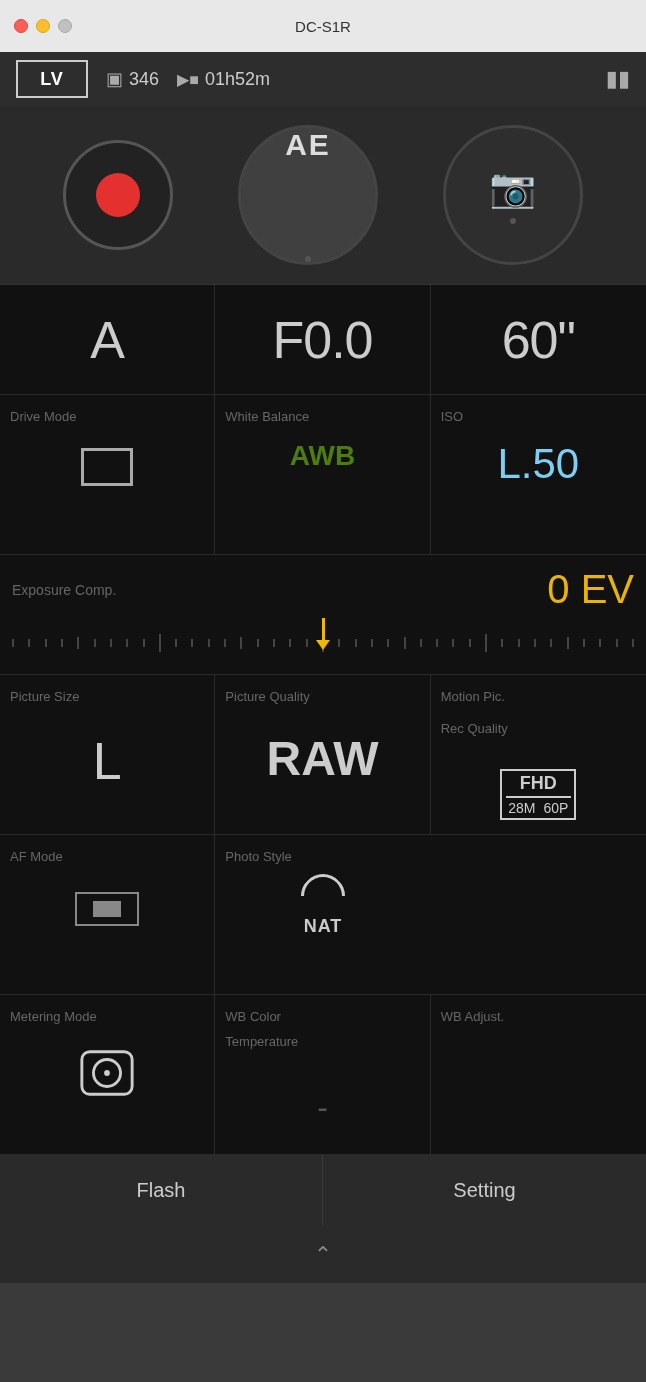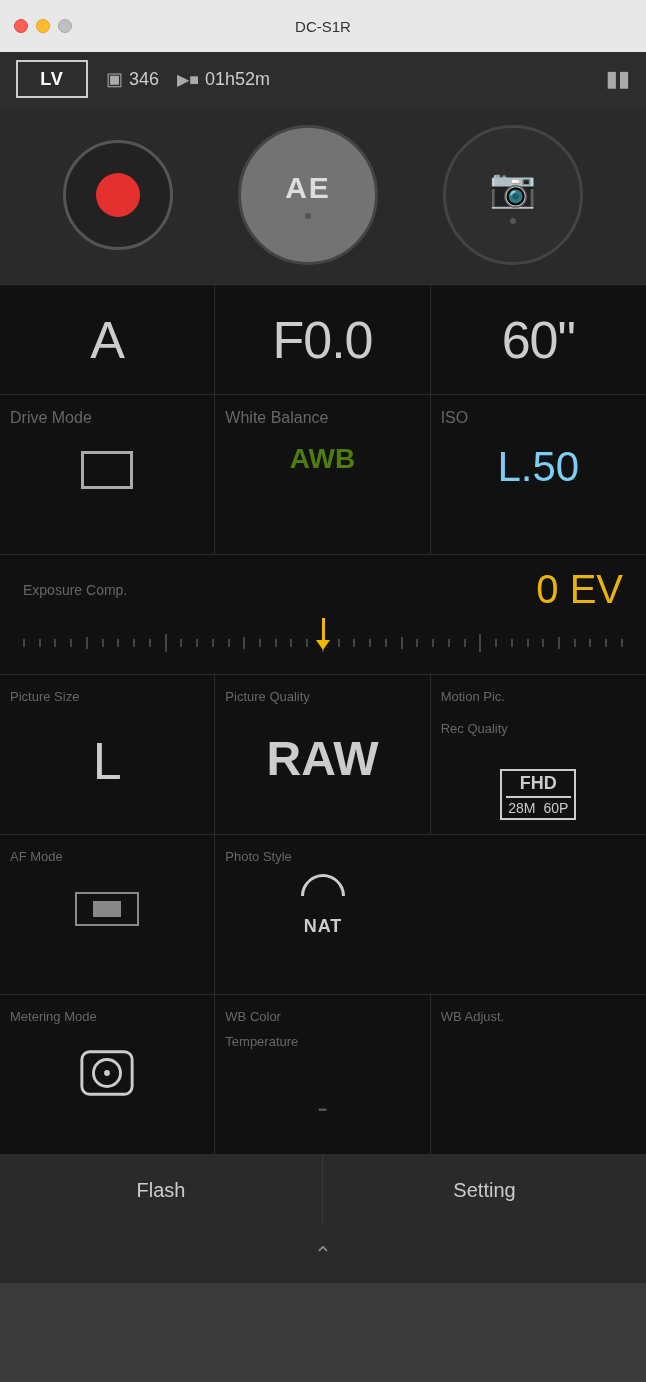--- a/index.html
+++ b/index.html
@@ -101,25 +101,25 @@
       width: 44px;
       height: 44px;
       border-radius: 50%;
       background: #e53030;
     }
     .ae-btn {
       width: 140px;
       height: 140px;
       border-radius: 50%;
       border: 3px solid #444;
-      background: #737373;
-      display: flex;
-      flex-direction: column;
-      align-items: center;
-      justify-content: center;
+      background: #404040;
+      display: flex;
+      flex-direction: column;
+      align-items: center;
+      justify-content: space-between;
       position: relative;
       cursor: pointer;
     }
     .ae-label {
       color: #ddd;
       font-size: 30px;
       font-weight: 700;
       letter-spacing: 2px;
     }
     .ae-dot {
@@ -195,21 +195,21 @@
       flex-direction: column;
       align-items: center;
       justify-content: flex-start;
       border-right: 1px solid #2a2a2a;
       padding: 14px 10px 10px;
       cursor: pointer;
     }
     .ctrl-cell:last-child { border-right: none; }
     .ctrl-label {
       color: #666;
-      font-size: 16px;
+      font-size: 13px;
       align-self: flex-start;
       margin-bottom: 16px;
       text-align: center;
     }
     .ctrl-value {
       color: #4d7c0f;
       font-size: 28px;
       font-weight: 600;
     }
     .drive-icon {
@@ -223,21 +223,21 @@
     }
     .iso-value {
       color: #7ecef4;
       font-size: 42px;
       font-weight: 400;
     }
 
     
     .row-exposure {
       border-bottom: 1px solid #2a2a2a;
-      padding: 12px 23px 0;
+      padding: 12px 12px 0;
       height: 120px;
     }
     .exposure-header {
       display: flex;
       justify-content: space-between;
       align-items: center;
     }
     .exp-label {
       color: #666;
       font-size: 14px;

